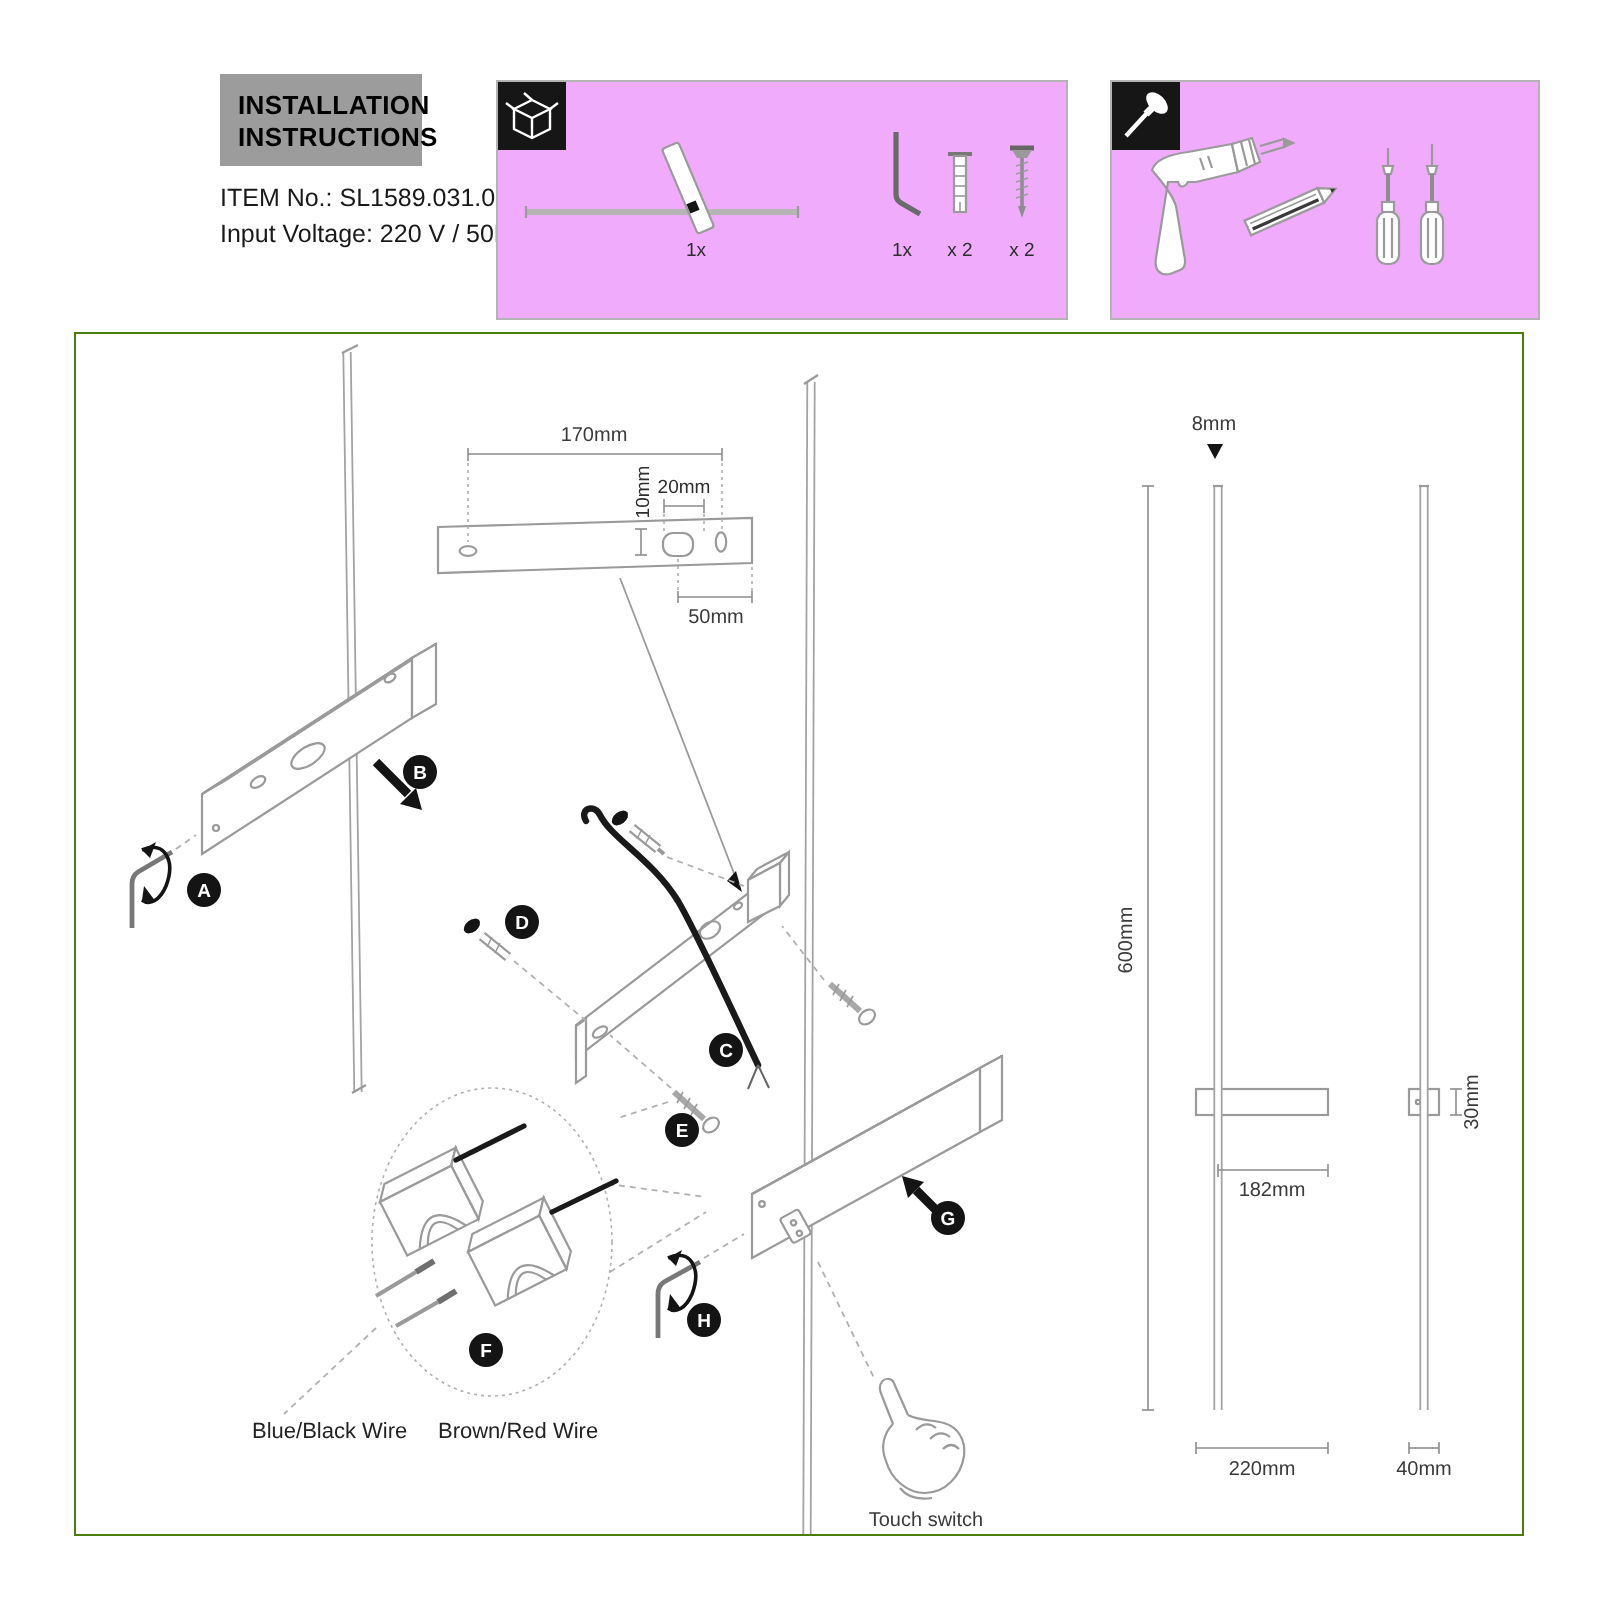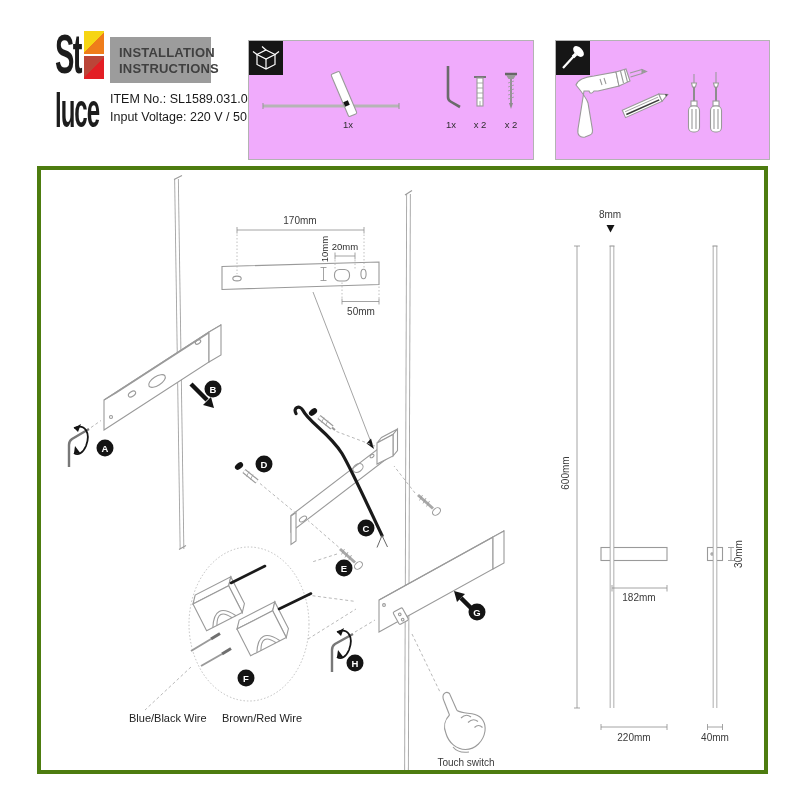--- a/index.html
+++ b/index.html
@@ -7,26 +7,26 @@
         font-family:"Liberation Sans",sans-serif;}
   .abs{position:absolute;}
   
   .logo-st{position:absolute;left:55px;top:28px;font-size:56px;font-weight:700;color:#1c1c1c;
            line-height:52px;transform:scaleX(0.52);transform-origin:0 0;letter-spacing:-3px;}
   .logo-luce{position:absolute;left:55px;top:86px;font-size:48px;font-weight:700;color:#1c1c1c;
            line-height:50px;transform:scaleX(0.5);transform-origin:0 0;letter-spacing:-2px;}
   .sq{position:absolute;width:20px;height:23px;}
   
   .title-box{position:absolute;left:110px;top:37px;width:101px;height:46px;background:#9c9c9c;
-             color:#404040;font-size:13px;font-weight:bold;line-height:15.5px;padding:8px 0 0 9px;
+             color:#000000;font-size:13px;font-weight:bold;line-height:15.5px;padding:8px 0 0 9px;
              letter-spacing:.2px;box-sizing:border-box;}
   .info{position:absolute;left:110px;top:91px;font-size:12.5px;color:#191919;line-height:17.5px;}
   
   .pbox{position:absolute;border:1px solid #b3b3b3;background:#f0abfc;}
-  .mbox{position:absolute;left:37px;top:166px;width:723px;height:600px;border:4px solid #4d7c0f;background:#fff;text-align:center;}
+  .mbox{position:absolute;left:37px;top:166px;width:723px;height:600px;border:1px solid #4d7c0f;background:#fff;text-align:center;}
   
   .tube{stroke:#a3a3a3;stroke-width:4.6;fill:none;}
   .tubein{stroke:#fff;stroke-width:2.8;fill:none;}
   .ln{stroke:#9a9a9a;stroke-width:1.1;fill:none;}
   .fw{fill:#fff;stroke:#9a9a9a;stroke-width:1.1;}
   .blk3{stroke:#1a1a1a;stroke-width:3.2;fill:none;stroke-linecap:round;}
   .blk25{stroke:#1a1a1a;stroke-width:2.6;fill:none;stroke-linecap:round;}
   .dash{stroke:#b0b0b0;stroke-width:.9;fill:none;stroke-dasharray:3 2.5;}
   .dot{stroke:#b0b0b0;stroke-width:.8;fill:none;stroke-dasharray:1.5 2;}
   .dim{stroke:#8d8d8d;stroke-width:.8;fill:none;}
@@ -37,26 +37,20 @@
   .lblc{fill:#141414;}
   .lblt{font:bold 9.5px "Liberation Sans",sans-serif;fill:#fff;text-anchor:middle;}
   .rid{stroke:#9a9a9a;stroke-width:.8;fill:none;}
   .wicon{stroke:#fff;stroke-width:1.2;fill:none;}
 </style>
 </head>
 <body>
 
 <div class="page">
 
-  <div class="abs" style="left:0;top:0;width:110px;height:150px;">
-    <div class="logo-st">St</div>
-    <div class="sq" style="left:84px;top:31px;background:linear-gradient(135deg,#f6d513 49.6%,#ef7d1a 50.4%);"></div>
-    <div class="sq" style="left:84px;top:56px;background:linear-gradient(135deg,#bb4538 49.6%,#e31e24 50.4%);"></div>
-    <div class="logo-luce">luce</div>
-  </div>
 
   <div class="title-box">
     <div>INSTALLATION</div>
     <div>INSTRUCTIONS</div>
   </div>
   <div class="info">
     <div>ITEM No.: SL1589.031.01</div>
     <div>Input Voltage: 220 V / 50Hz</div>
   </div>
 

